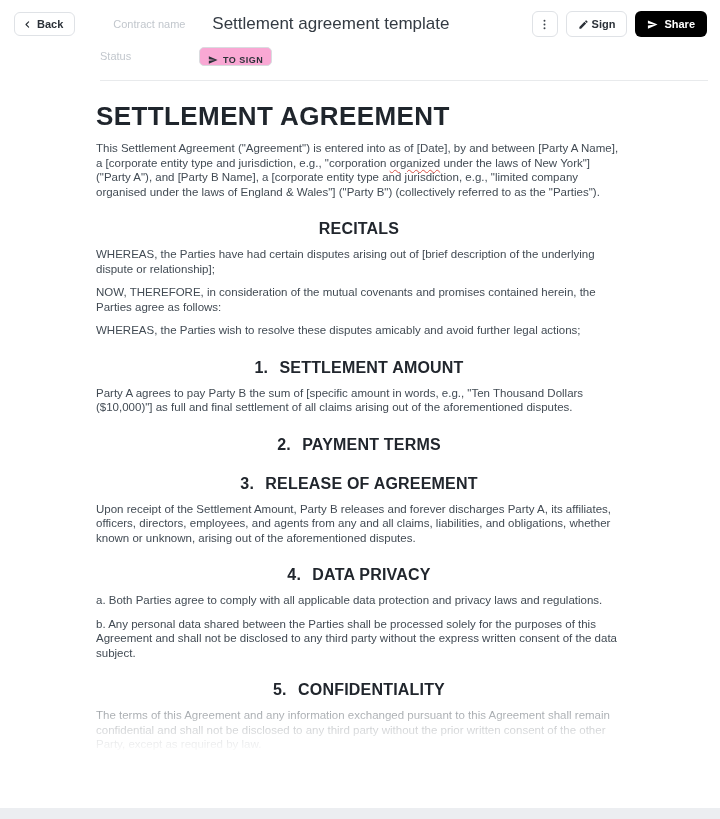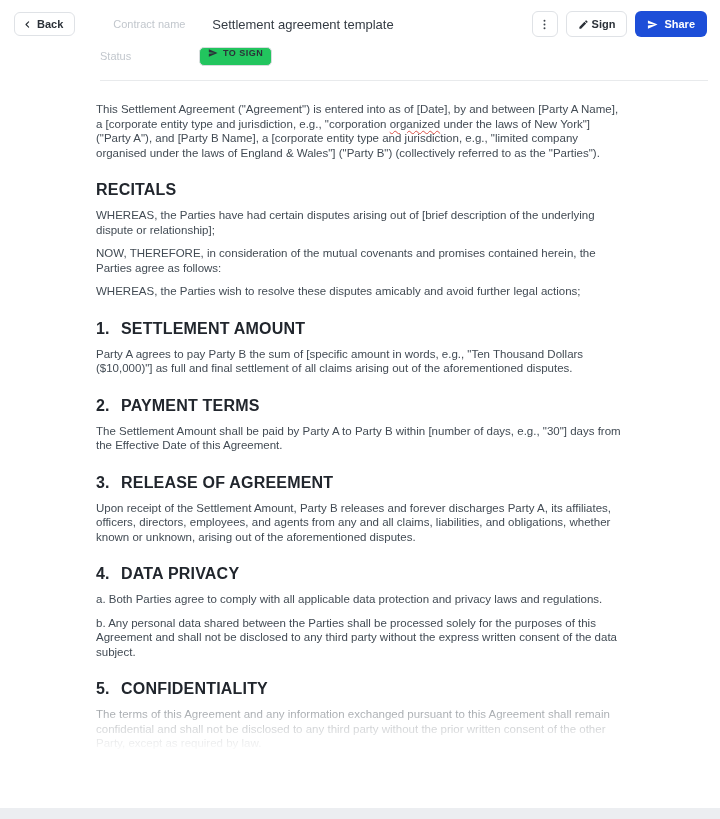--- a/index.html
+++ b/index.html
@@ -19,63 +19,64 @@
     display: inline-flex; align-items: center; gap: 5px;
     border: 1px solid #dfe2e6; border-radius: 6px; background: #fff;
     padding: 0 11px 0 8px; height: 24px;
     font-size: 11px; font-weight: bold; color: #2b3138; cursor: pointer;
     font-family: "Liberation Sans", sans-serif;
   }
   .meta-label {
     width: 99px; margin-left: 38px;
     font-size: 11px; color: #c2c7cd;
   }
-  .meta-value { font-size: 13px; color: #343b43; text-align: center; }
+  .meta-value { font-size: 17px; color: #343b43; text-align: center; }
   .actions { margin-left: auto; display: flex; align-items: center; gap: 8px; }
   .icon-btn {
     width: 26px; height: 26px; border: 1px solid #dfe2e6; border-radius: 6px;
     background: #fff; display: inline-flex; align-items: center; justify-content: center;
     cursor: pointer;
   }
   .sign-btn {
     display: inline-flex; align-items: center; gap: 3px;
     border: 1px solid #dfe2e6; border-radius: 6px; background: #fff;
     height: 26px; padding: 0 11px;
     font-size: 11px; font-weight: bold; color: #2b3138; cursor: pointer;
     font-family: "Liberation Sans", sans-serif;
   }
   .share-btn {
     display: inline-flex; align-items: center; gap: 6px;
-    border: none; border-radius: 6px; background: #1d4ed8; color: #ffffff;
+    border: none; border-radius: 6px; background: #000000; color: #ffffff;
     height: 26px; padding: 0 12px;
     font-size: 11px; font-weight: bold; cursor: pointer;
     font-family: "Liberation Sans", sans-serif;
   }
   .row2 { display: flex; align-items: center; margin-top: 9px; padding-left: 86px; height: 20px; }
   .row2 .meta-label { margin-left: 0; }
   .status-badge {
-    display: inline-flex; align-items: flex-start; gap: 5px;
-    border: 1px solid #d9dcdf; border-radius: 5px; background: #22c55e;
+    display: inline-flex; align-items: flex-end; gap: 5px;
+    border: 1px solid #d9dcdf; border-radius: 5px; background: #f9a8d4;
     padding: 0 8px; height: 19px;
     font-size: 9px; font-weight: bold; letter-spacing: 0.5px; color: #2b3138;
     cursor: pointer;
   }
   .divider { height: 1px; background: #e8eaec; margin: 14px 12px 0 100px; }
 
   
   .doc { padding: 12px 98px 0 96px; }
   .doc-title {
     font-size: 26px; font-weight: 800; letter-spacing: 0.4px;
     color: #1f252c; margin: 8px 0 8px;
   }
   .doc p { font-size: 11.5px; line-height: 14.5px; color: #424b54; margin: 9px 0; }
   .sec-heading {
     font-size: 16px; font-weight: 800; color: #21262d;
     letter-spacing: 0.2px; margin: 21px 0 3px;
     display: flex;
+    justify-content: center;
   }
   .sec-heading .num { width: 25px; flex: none; }
   .misspelled {
     text-decoration: underline;
     text-decoration-style: wavy;
     text-decoration-color: #d9534a;
     text-decoration-thickness: 1px;
     text-underline-offset: 2px;
   }
   .fade-wrap { position: relative; }
@@ -146,41 +147,41 @@
           </svg>
       </span>
       <span>TO SIGN</span>
     </span>
   </div>
 </header>
 
 <div class="divider"></div>
 
 <main class="doc">
+  <h1 class="doc-title">SETTLEMENT AGREEMENT</h1>
 
   <p><span>This Settlement Agreement ("Agreement") is entered into as of [Date], by and between [Party A Name], a [corporate entity type and jurisdiction, e.g., "corporation </span><span class="misspelled">organized</span><span> under the laws of New York"] ("Party A"), and [Party B Name], a [corporate entity type and jurisdiction, e.g., "limited company organised under the laws of England &amp; Wales"] ("Party B") (collectively referred to as the "Parties").</span></p>
 
   <h2 class="sec-heading">
       <span>RECITALS</span>
     </h2>
   <p>WHEREAS, the Parties have had certain disputes arising out of [brief description of the underlying dispute or relationship];</p>
   <p>NOW, THEREFORE, in consideration of the mutual covenants and promises contained herein, the Parties agree as follows:</p>
   <p>WHEREAS, the Parties wish to resolve these disputes amicably and avoid further legal actions;</p>
 
   <h2 class="sec-heading">
       <span class="num">1.</span>
       <span>SETTLEMENT AMOUNT</span>
     </h2>
   <p>Party A agrees to pay Party B the sum of [specific amount in words, e.g., "Ten Thousand Dollars ($10,000)"] as full and final settlement of all claims arising out of the aforementioned disputes.</p>
 
   <h2 class="sec-heading">
       <span class="num">2.</span>
       <span>PAYMENT TERMS</span>
     </h2>
-  <p>The Settlement Amount shall be paid by Party A to Party B within [number of days, e.g., "30"] days from the Effective Date of this Agreement.</p>
 
   <h2 class="sec-heading">
       <span class="num">3.</span>
       <span>RELEASE OF AGREEMENT</span>
     </h2>
   <p>Upon receipt of the Settlement Amount, Party B releases and forever discharges Party A, its affiliates, officers, directors, employees, and agents from any and all claims, liabilities, and obligations, whether known or unknown, arising out of the aforementioned disputes.</p>
 
   <h2 class="sec-heading">
       <span class="num">4.</span>
       <span>DATA PRIVACY</span>

